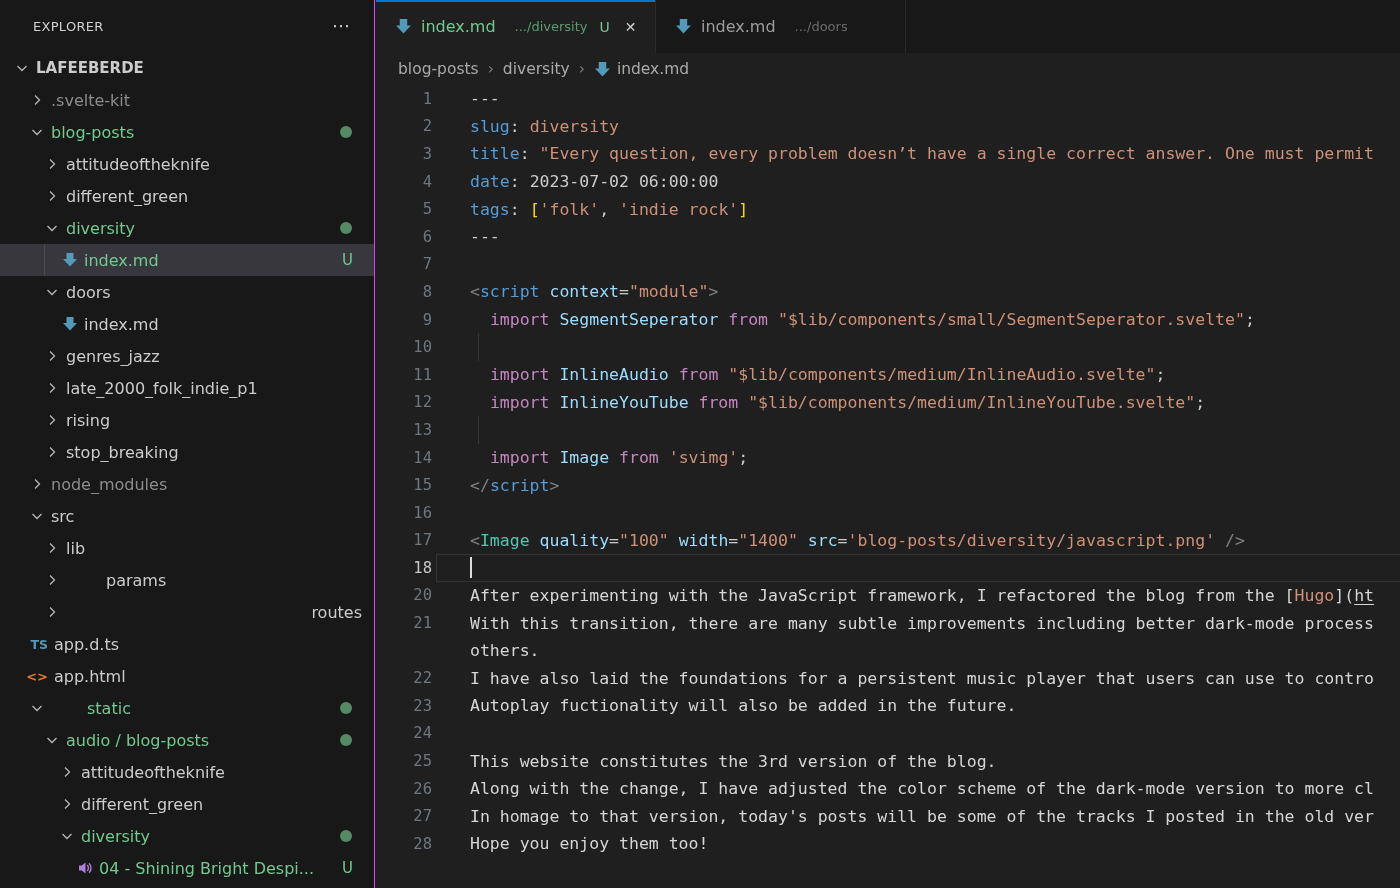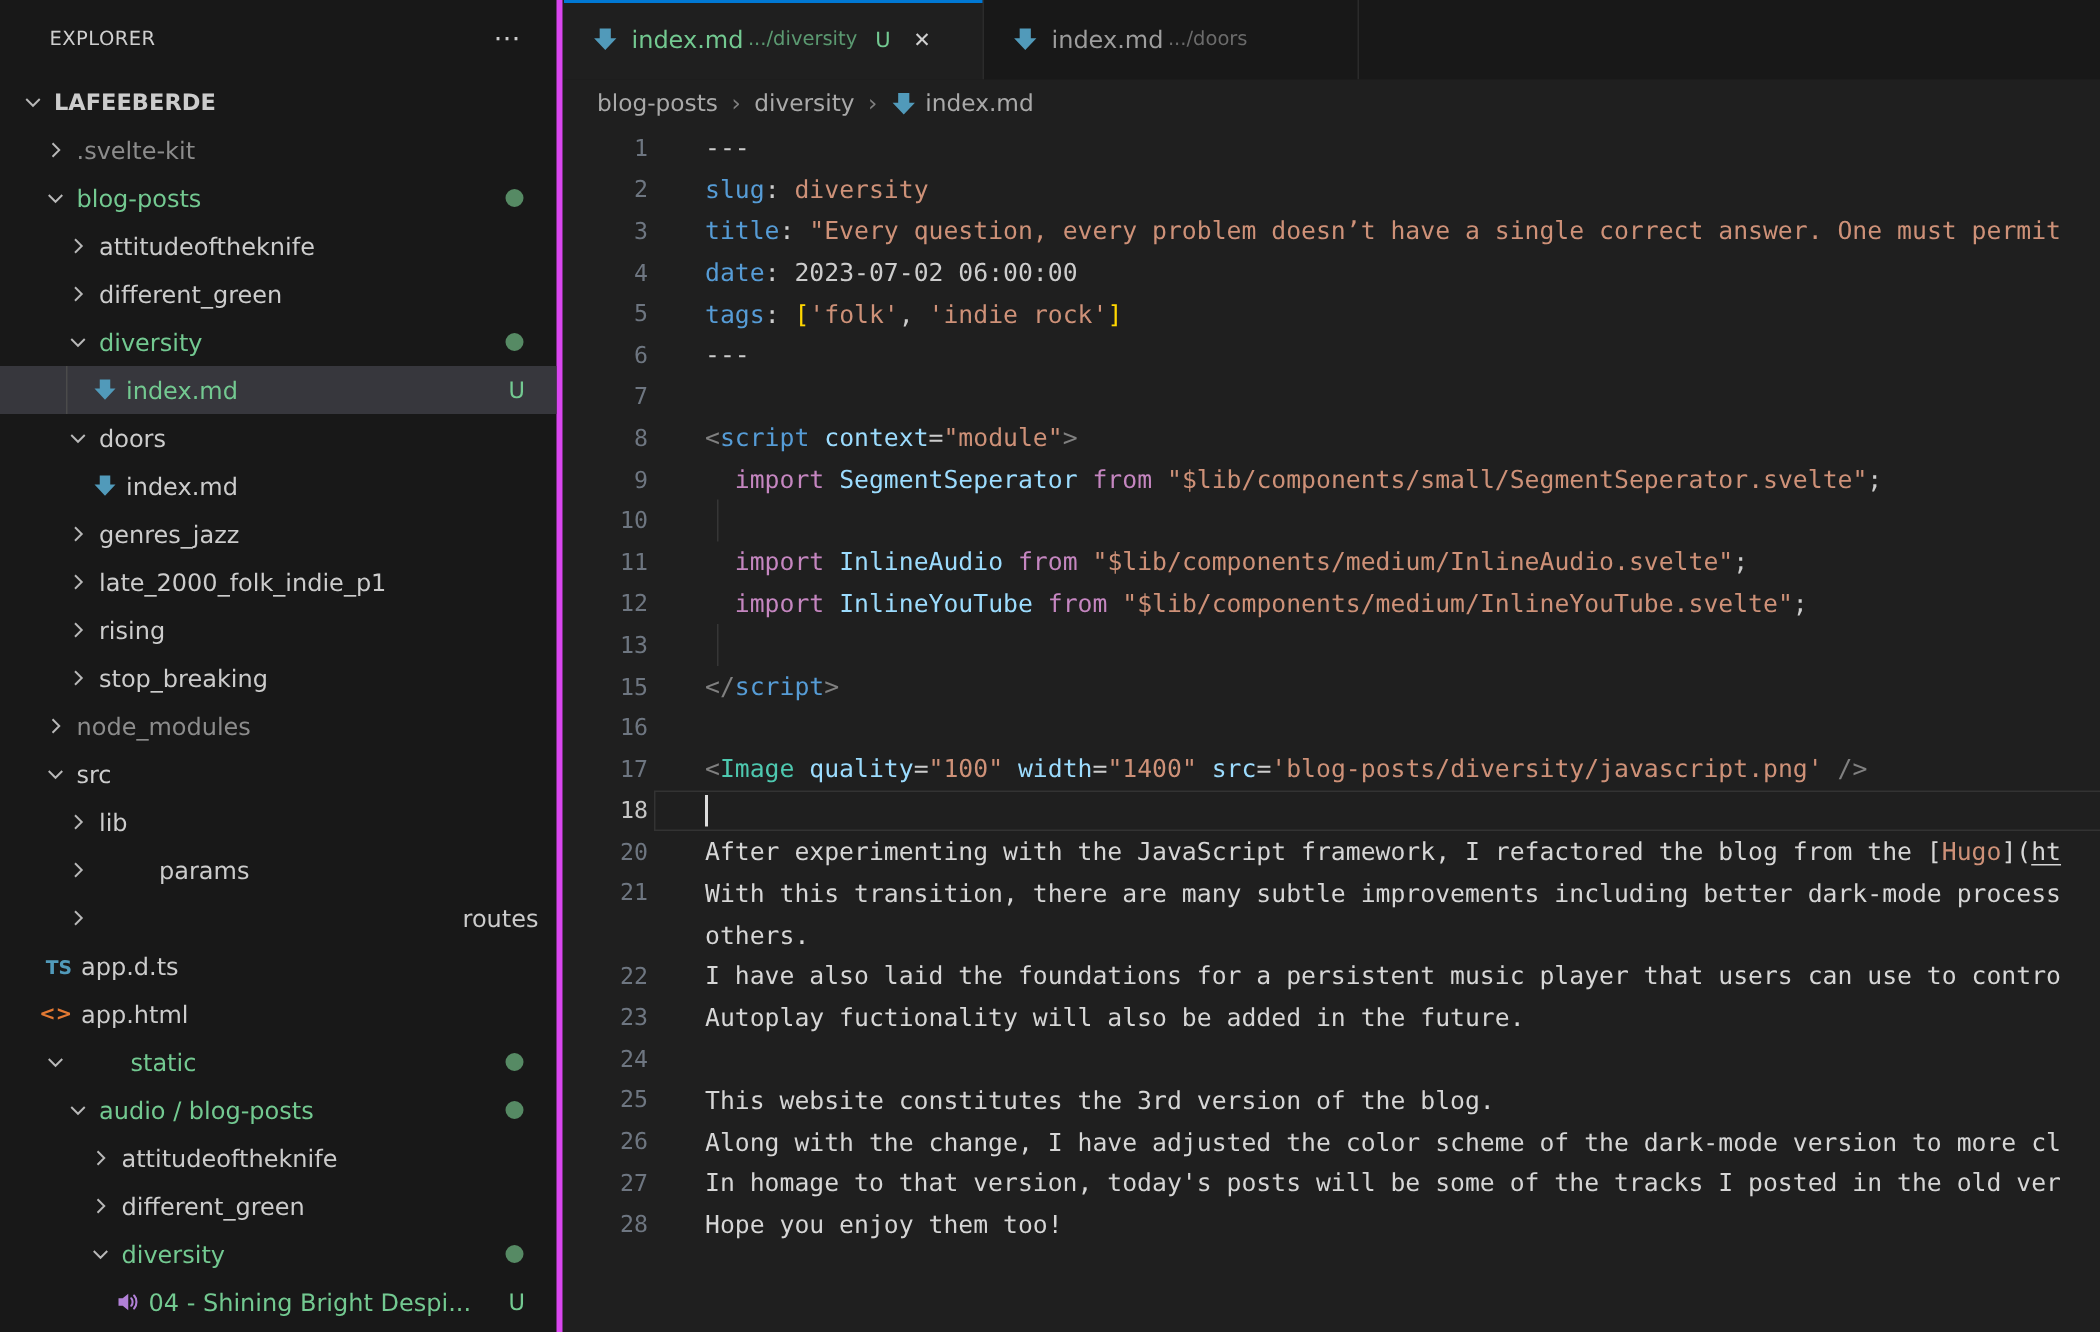--- a/index.html
+++ b/index.html
@@ -1,21 +1,21 @@
 <!DOCTYPE html>
 <html><head>
 <meta charset="utf-8">
 <style>
   * { box-sizing: border-box; margin: 0; padding: 0; }
   html,body { width:1400px; height:888px; overflow:hidden; background:#1f1f1f;
     font-family:"DejaVu Sans","Liberation Sans",sans-serif; }
 
   
   .sidebar { position:absolute; left:0; top:0; width:375px; height:888px;
-    background:#181818; border-right:4px solid #d946ef; }
+    background:#181818; border-right:1px solid #d946ef; }
   .sb-header { height:52px; display:flex; align-items:center;
     padding:0 22px 0 33px; color:#cfcfcf; font-size:13px; letter-spacing:.3px; }
   .sb-header .more { margin-left:auto; font-size:18px; color:#cccccc;
     cursor:pointer; letter-spacing:2px; line-height:10px; }
   .tree { position:absolute; top:52px; left:0; right:0; }
   .trow { height:32px; display:flex; align-items:center; font-size:16px;
     color:#cccccc; cursor:pointer; position:relative; padding-right:12px; }
   .trow.selected { background:#37373d; }
   .chev { width:16px; height:16px; margin-right:6px; flex:none; }
   .chev svg, .ficon svg { width:16px; height:16px; display:block; }
@@ -36,21 +36,21 @@
   .tab { display:flex; align-items:center; padding:0 12px 0 19px;
     border-right:1px solid #2b2b2b; position:relative; cursor:pointer; background:#181818; }
   .tab.active { background:#1f1f1f; }
   .tab.active::before { content:""; position:absolute; left:0; right:0; top:0;
     height:2px; background:#0078d4; }
   .tab:nth-child(1){ width:280px; } .tab:nth-child(2){ width:250px; }
   .ticon { width:17px; height:17px; margin-right:9px; flex:none; }
   .ticon svg { width:17px; height:17px; display:block; }
   .tlabel { font-size:16px; color:#9d9d9d; white-space:nowrap; }
   .tab.active .tlabel { color:#73c991; }
-  .tdesc { font-size:13px; color:#6b6b6b; margin-left:3px; white-space:nowrap; }
+  .tdesc { font-size:13px; color:#6b6b6b; margin-left:19px; white-space:nowrap; }
   .tab.active .tdesc { color:#73c991; opacity:.72; }
   .tbadge { color:#73c991; font-size:14px; margin-left:12px; }
   .tclose { margin-left:11px; color:#d0d0d0; font-size:14px; width:20px; height:20px;
     display:flex; align-items:center; justify-content:center; border-radius:4px; }
 
   
   .crumbs { position:absolute; left:376px; right:0; top:53px; height:31px;
     background:#1f1f1f; display:flex; align-items:center; padding-left:22px;
     font-size:15.5px; color:#a9a9a9; }
   .crumb { cursor:pointer; white-space:nowrap; }
@@ -385,20 +385,24 @@
     <div class="crow">
       <span class="ln">12</span>
       <span class="cd"><span class="sg-p">  </span><span class="sg-kw">import</span><span class="sg-p"> </span><span class="sg-id">InlineYouTube</span><span class="sg-p"> </span><span class="sg-kw">from</span><span class="sg-p"> </span><span class="sg-s">"$lib/components/medium/InlineYouTube.svelte"</span><span class="sg-p">;</span></span>
     </div>
     <div class="crow">
       <span class="ln">13</span>
       <span class="iguide"></span>
       <span class="cd"></span>
     </div>
     <div class="crow">
+      <span class="ln">14</span>
+      <span class="cd"><span class="sg-p">  </span><span class="sg-kw">import</span><span class="sg-p"> </span><span class="sg-id">Image</span><span class="sg-p"> </span><span class="sg-kw">from</span><span class="sg-p"> </span><span class="sg-s">'svimg'</span><span class="sg-p">;</span></span>
+    </div>
+    <div class="crow">
       <span class="ln">15</span>
       <span class="cd"><span class="sg-tp">&lt;/</span><span class="sg-tag">script</span><span class="sg-tp">&gt;</span></span>
     </div>
     <div class="crow">
       <span class="ln">16</span>
       <span class="cd"></span>
     </div>
     <div class="crow">
       <span class="ln">17</span>
       <span class="cd"><span class="sg-tp">&lt;</span><span class="sg-cmp">Image</span><span class="sg-p"> </span><span class="sg-at">quality</span><span class="sg-p">=</span><span class="sg-s">"100"</span><span class="sg-p"> </span><span class="sg-at">width</span><span class="sg-p">=</span><span class="sg-s">"1400"</span><span class="sg-p"> </span><span class="sg-at">src</span><span class="sg-p">=</span><span class="sg-s">'blog-posts/diversity/javascript.png'</span><span class="sg-p"> </span><span class="sg-tp">/&gt;</span></span>

